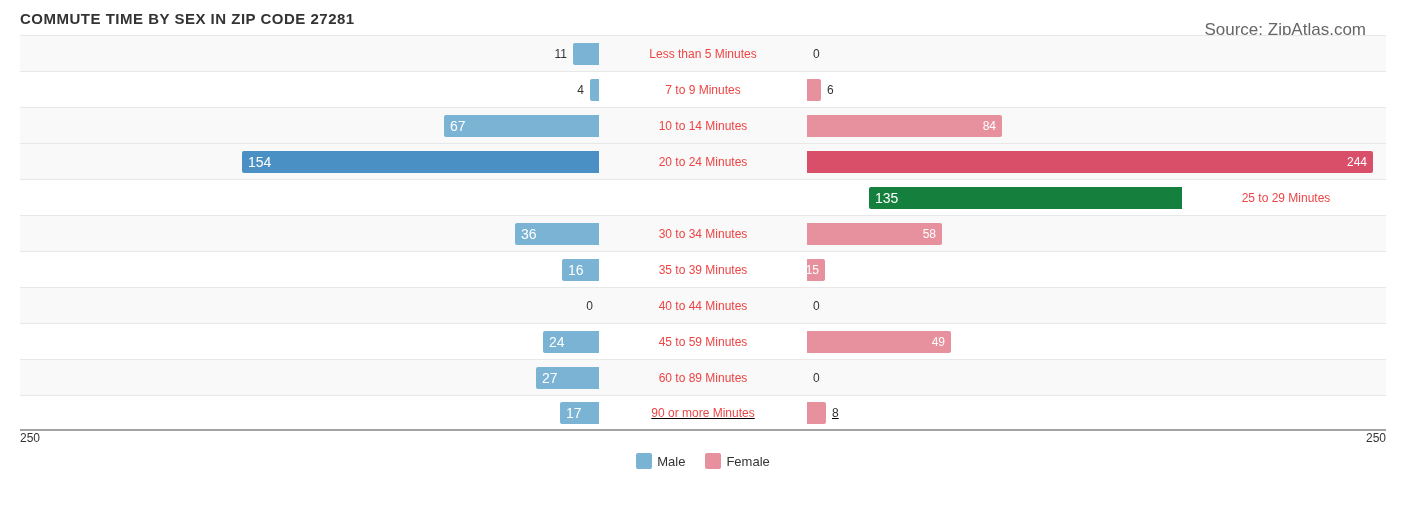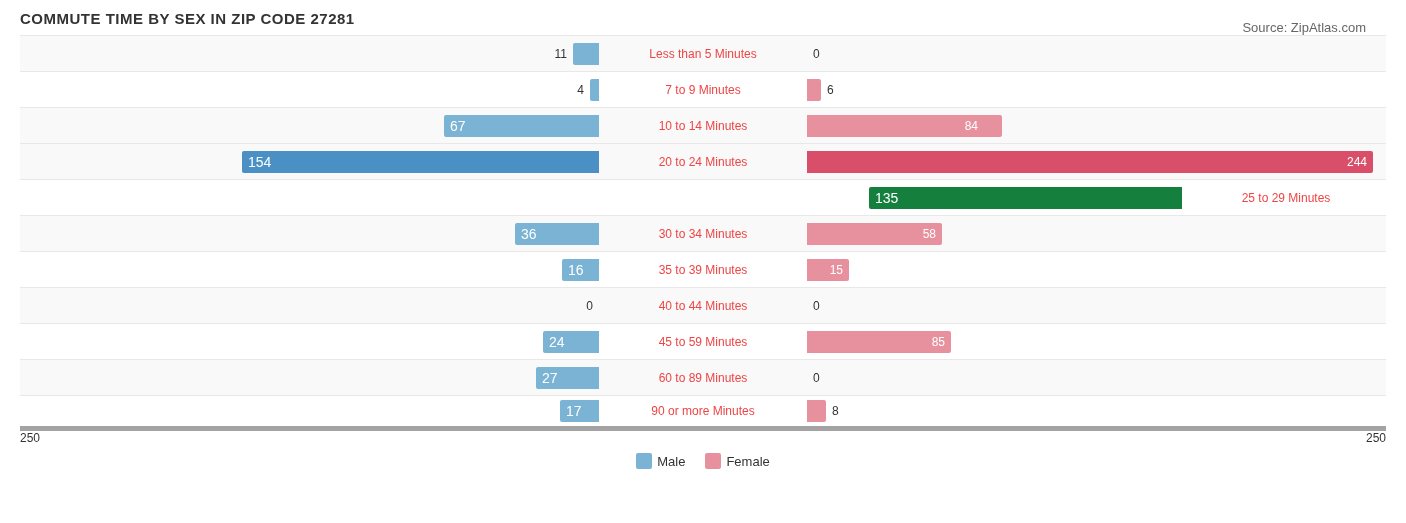--- a/index.html
+++ b/index.html
@@ -15,38 +15,39 @@
       font-weight: bold;
       text-transform: uppercase;
       color: #333;
       margin-bottom: 8px;
       letter-spacing: 0.5px;
     }
     .source {
       position: absolute;
       top: 10px;
       right: 20px;
-      font-size: 13px;
+      font-size: 17px;
       color: #666;
       padding-left: 32px;
     }
     .chart-container {
       position: relative;
       width: 100%;
       margin-top: 5px;
     }
     .row {
       display: flex;
       align-items: flex-end;
       height: 36px;
       border-top: 1px solid #e8e8e8;
       position: relative;
     }
     .row:last-child {
-      border-bottom: 5px solid #a3a3a3;
+      border-bottom: 2px solid #a3a3a3;
+      text-decoration: underline;
     }
     .row-inner {
       display: flex;
       align-items: center;
       width: 100%;
       height: 100%;
       position: relative;
     }
     .left-section {
       flex: 1;
@@ -233,21 +234,21 @@
 
           <div class="male-bar" style="width:155px; background:#7ab3d4; position:relative;">
             <span class="male-value inside">67</span>
           </div>
         </div>
       </div>
       <div class="label-center">10 to 14 Minutes</div>
       <div class="right-section">
         <div class="female-bar-wrapper">
           <div class="female-bar" style="width:195px; background:#e8919e; position:relative;">
-            <span class="female-value inside" style="color:#fff; position:absolute; right:24px;">84</span>
+            <span class="female-value inside" style="color:#fff; position:absolute; right:6px;">84</span>
           </div>
 
         </div>
       </div>
     </div>
   </div>
         <div class="row" style="background: rgb(249, 249, 249);">
     <div class="row-inner">
       <div class="left-section">
         <div class="male-bar-wrapper">
@@ -308,21 +309,21 @@
         <div class="male-bar-wrapper">
 
           <div class="male-bar" style="width:37px; background:#7ab3d4; position:relative;">
             <span class="male-value inside">16</span>
           </div>
         </div>
       </div>
       <div class="label-center">35 to 39 Minutes</div>
       <div class="right-section">
         <div class="female-bar-wrapper">
-          <div class="female-bar" style="width:42px; background:#e8919e; position:relative;">
+          <div class="female-bar" style="width:18px; background:#e8919e; position:relative;">
             <span class="female-value inside" style="color:#fff; position:absolute; right:6px;">15</span>
           </div>
 
         </div>
       </div>
     </div>
   </div>
         <div class="row" style="background: rgb(249, 249, 249);">
     <div class="row-inner">
       <div class="left-section">
@@ -351,21 +352,21 @@
 
           <div class="male-bar" style="width:56px; background:#7ab3d4; position:relative;">
             <span class="male-value inside">24</span>
           </div>
         </div>
       </div>
       <div class="label-center">45 to 59 Minutes</div>
       <div class="right-section">
         <div class="female-bar-wrapper">
           <div class="female-bar" style="width:144px; background:#e8919e; position:relative;">
-            <span class="female-value inside" style="color:#fff; position:absolute; right:6px;">85</span>
+            <span class="female-value inside" style="color:#fff; position:absolute; right:6px;">49</span>
           </div>
 
         </div>
       </div>
     </div>
   </div>
         <div class="row" style="background: rgb(249, 249, 249);">
     <div class="row-inner">
       <div class="left-section">
         <div class="male-bar-wrapper">

